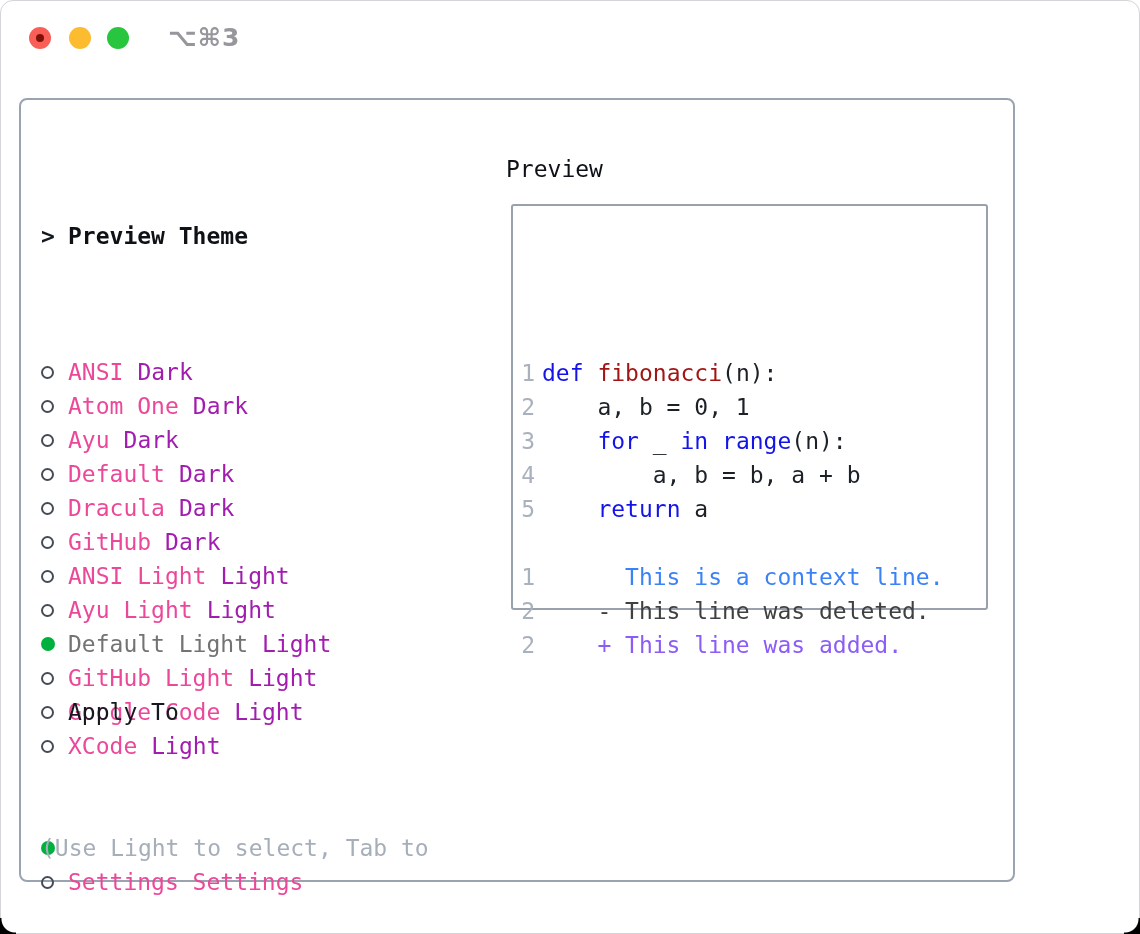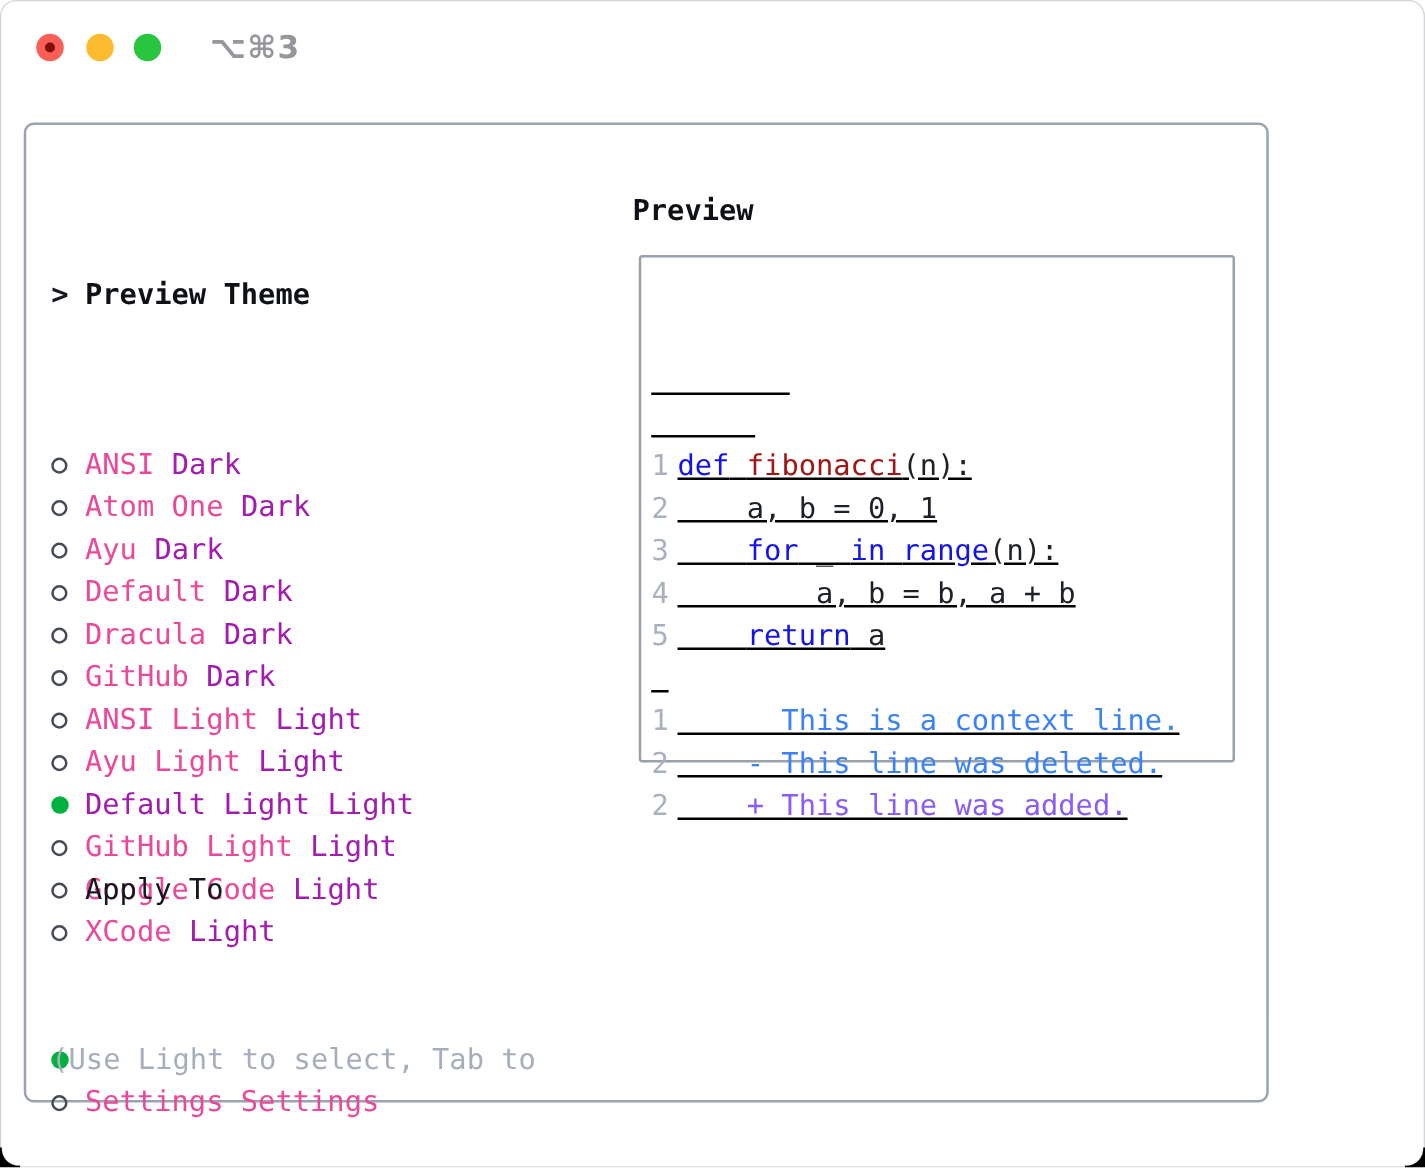--- a/index.html
+++ b/index.html
@@ -29,39 +29,39 @@
 
   .mono{font-size:23px;line-height:34px;white-space:pre;}
   .row{display:flex;align-items:center;height:34px;white-space:pre;}
   .slot{width:27px;flex:0 0 27px;display:flex;align-items:center;}
   .bullet{width:13px;height:13px;border:2px solid #454c57;border-radius:50%;box-sizing:border-box;}
   .bullet.sel{width:14px;height:14px;border:none;background:#00b140;}
   .prompt{font-weight:bold;color:#14181f;}
   .hdr{font-weight:bold;color:#0e1116;}
   .subhdr{color:#14181f;}
   .tname{color:#ec4899;}
-  .tname.sel{color:#a21caf;}
+  .tname.sel{color:#737373;}
   .ttag{color:#a21caf;margin-left:14px;}
 
   .theme-list{position:absolute;left:20px;top:51px;}
   .apply-list{position:absolute;left:20px;top:527px;}
   .help{position:absolute;left:20px;top:663px;color:#a6aeba;}
 
   
-  .preview-label{position:absolute;left:485px;top:52px;font-weight:bold;color:#0e1116;}
+  .preview-label{position:absolute;left:485px;top:52px;font-weight:normal;color:#0e1116;}
   .preview-box{position:absolute;left:490px;top:104px;width:477px;height:406px;
        border:2px solid #99a1ac;border-radius:3px;box-sizing:border-box;background:#fff;}
-  .code{position:absolute;left:8px;top:48px;font-size:23px;line-height:34px;white-space:pre;text-decoration:underline;}
+  .code{position:absolute;left:8px;top:48px;font-size:23px;line-height:34px;white-space:pre;}
   .cline{height:34px;white-space:pre;}
   .lnum{display:inline-block;width:14px;text-align:right;margin-right:7px;color:#a9b1be;}
   .tok-kw{color:#1414e8;}
   .tok-fn{color:#a11515;}
   .tok-pl{color:#1c2128;}
   .diff-context{color:#3b82f6;}
-  .diff-deleted{color:#3b82f6;}
+  .diff-deleted{color:#404040;}
   .diff-added{color:#8b5cf6;}
 </style>
 </head>
 <body>
 
 <div class="window">
 
   <div class="titlebar">
     <span class="light red"></span>
     <span class="light yellow"></span>

